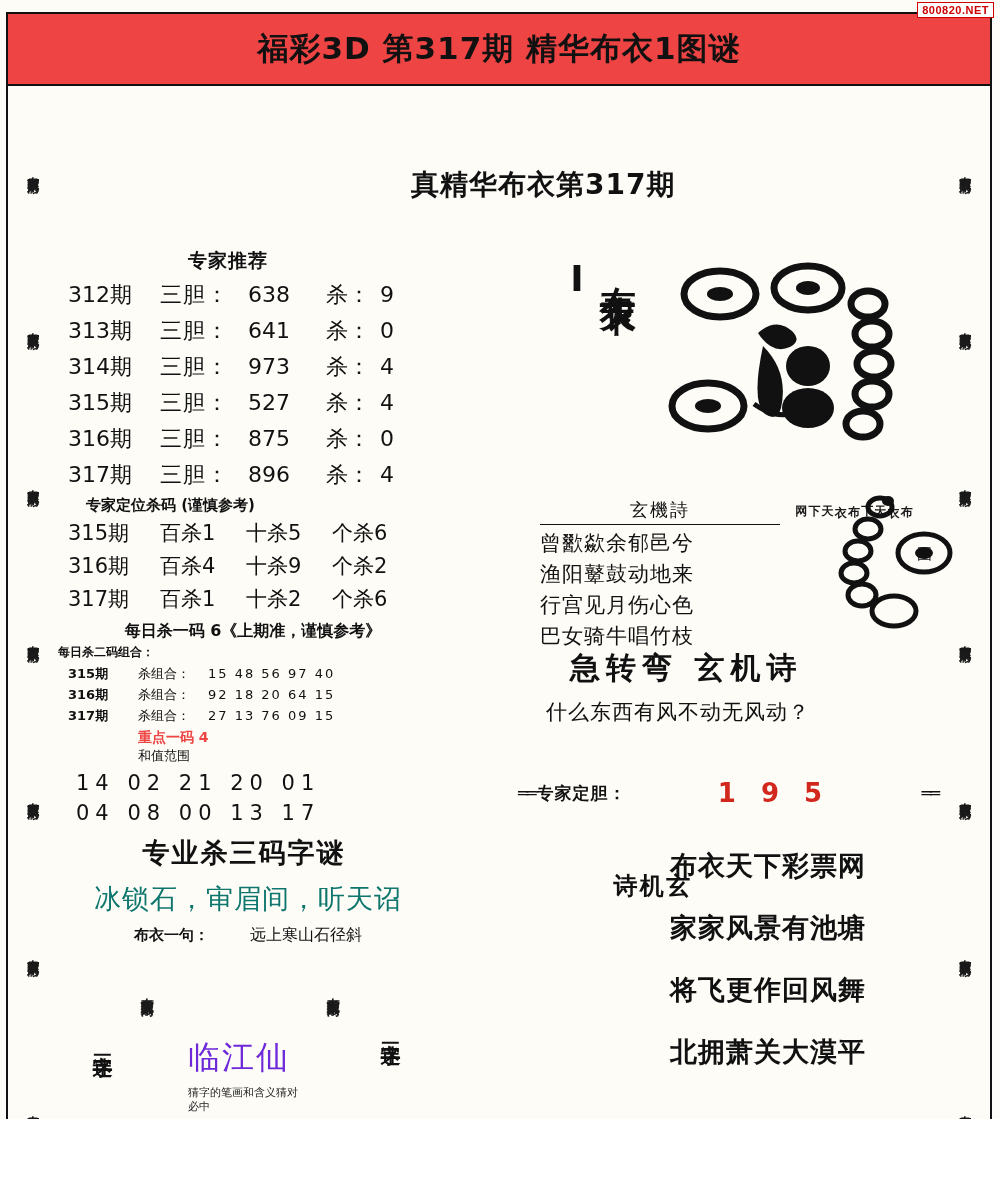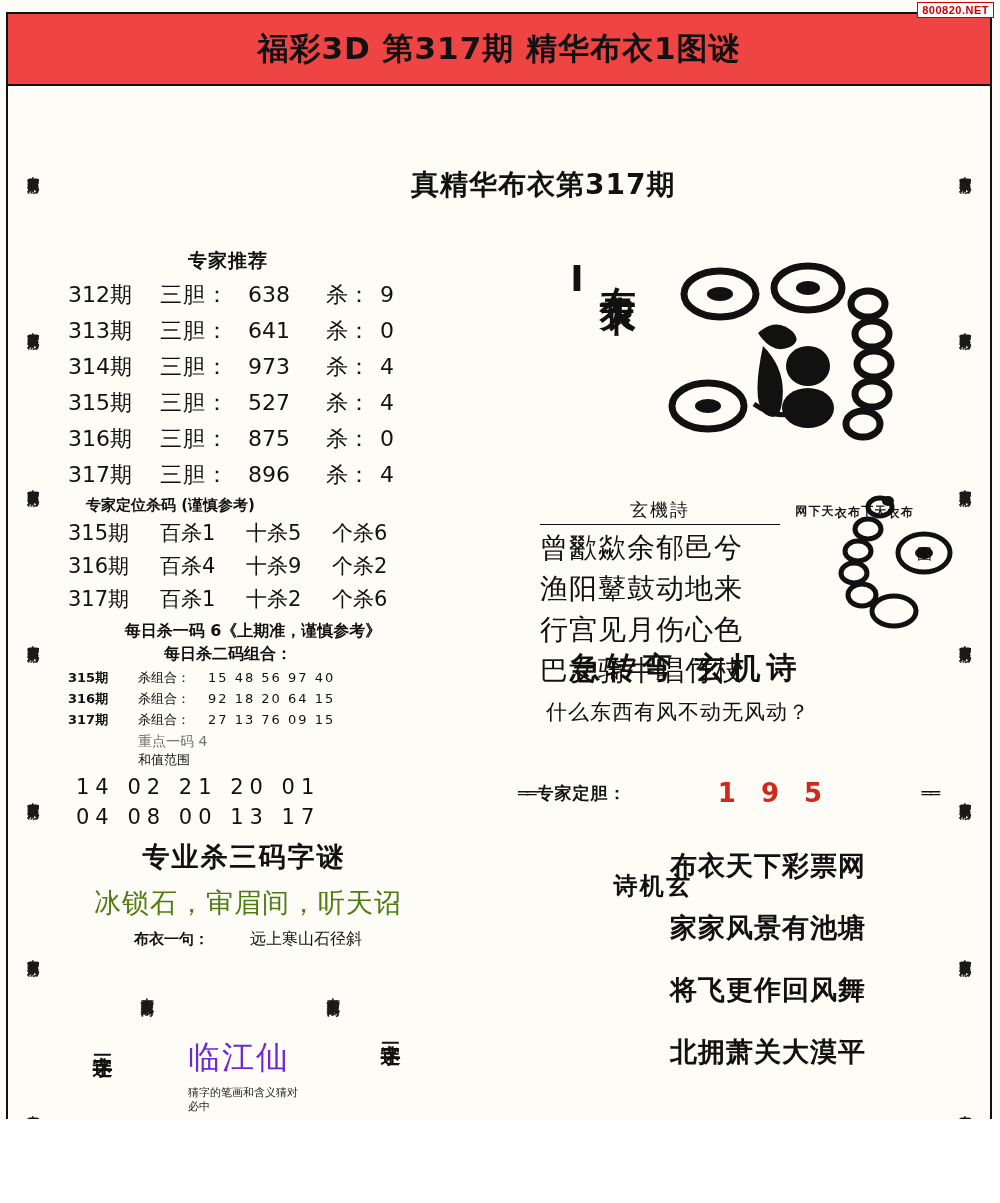--- a/index.html
+++ b/index.html
@@ -158,43 +158,43 @@
 
   .daily-kill {
     font-size: 16px;
     font-weight: bold;
     color: #111;
     text-align: center;
     margin: 8px 0 2px 0;
     padding-right: 10px;
   }
   .daily-kill2 {
-    font-size: 16px;
-    font-weight: bold;
-    color: #111;
-    text-align: center;
+    font-size: 12px;
+    font-weight: bold;
+    color: #111;
+    text-align: left;
     margin: 0 0 4px 0;
     padding-right: 60px;
   }
   .combo-row {
     display: flex;
     align-items: baseline;
     font-size: 13px;
     color: #111;
     margin: 0 0 3px 0;
     padding-left: 10px;
   }
   .combo-row .issue { width: 70px; font-weight: bold;}
   .combo-row .lbl { width: 70px; }
   .combo-row .vals { letter-spacing: 2px; }
 
   .key-one {
     font-size: 14px;
-    font-weight: normal;
-    color: #737373;
+    font-weight: bold;
+    color: #ef4444;
     padding-left: 80px;
     margin: 4px 0 0 0;
   }
   .sum-range {
     font-size: 13px;
     font-weight: normal;
     color: #111;
     padding-left: 80px;
     margin: 0 0 6px 0;
   }
@@ -209,21 +209,21 @@
     font-size: 27px;
     font-weight: bold;
     color: #111;
     text-align: center;
     margin: 10px 0 6px 0;
     padding-right: 28px;
     letter-spacing: 2px;
   }
   .riddle-text {
     font-size: 27px;
-    color: #4d7c0f;
+    color: #0f766e;
     text-align: center;
     margin: 10px 0 8px 0;
     padding-right: 20px;
     letter-spacing: 1px;
   }
   .buyi-line {
     display: flex;
     align-items: baseline;
     justify-content: center;
     font-size: 15px;
@@ -334,21 +334,21 @@
     font-family: "DejaVu Serif", serif;
     font-size: 18px;
     color: #111;
     border-bottom: 1px solid #111;
     padding-bottom: 2px;
     margin-bottom: 4px;
     letter-spacing: 2px;
   }
   .poem-line {
     font-family: "DejaVu Serif", serif;
-    font-size: 28px;
+    font-size: 21px;
     color: #111;
     margin: 3px 0;
     letter-spacing: 1px;
   }
   .poem-wm {
     position: absolute;
     left: 296px;
     top: 248px;
     writing-mode: vertical-rl;
     text-orientation: upright;

